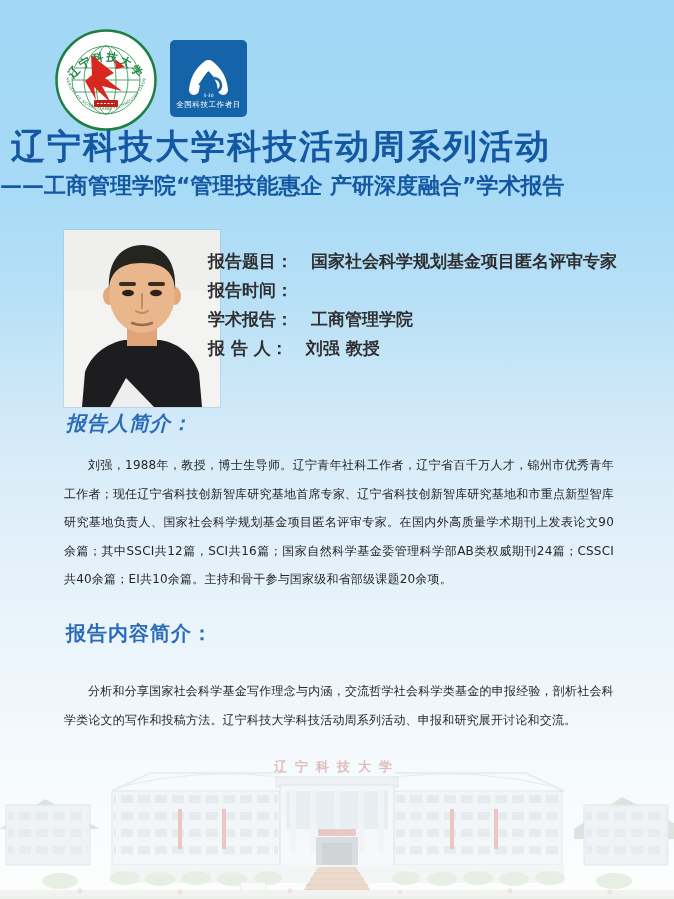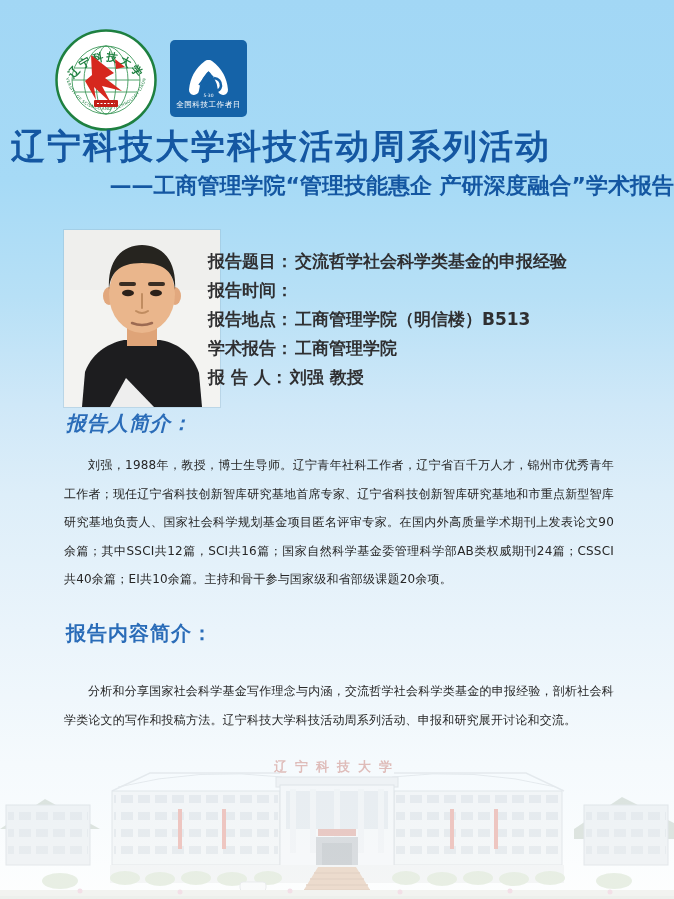--- a/index.html
+++ b/index.html
@@ -13,29 +13,29 @@
       #a2d7f5 0%, #a6daf6 20%, #b7e0f6 33%, #cfe8f8 45%,
       #ddeef9 55%, #eaf4fb 70%, #f5fafd 85%, #fdfefe 100%);
   }
   .logo-uni{position:absolute;left:54px;top:28px;width:104px;height:104px;}
   .logo-event{position:absolute;left:170px;top:40px;width:77px;height:77px;}
   .title-line1{
     position:absolute;top:124px;left:0;width:562px;text-align:center;
     font-size:34px;font-weight:bold;color:#1457a2;letter-spacing:2px;white-space:nowrap;
   }
   .title-line2{
-    position:absolute;top:171px;left:0;width:674px;text-align:right;
+    position:absolute;top:171px;left:0;width:674px;text-align:left;
     font-size:22px;font-weight:bold;color:#1457a2;letter-spacing:0;white-space:nowrap;
   }
   .speaker-photo{position:absolute;left:64px;top:230px;width:156px;height:177px;
     box-shadow:0 0 0 1px rgba(150,180,200,.35);}
   .info-block{position:absolute;left:208px;top:247px;width:450px;}
   .info-row{display:flex;height:29px;line-height:29px;
     font-size:17px;font-weight:bold;color:#2f2f31;white-space:nowrap;}
-  .info-label{margin-right:2px;}
+  .info-label{margin-right:18px;}
   .sec-heading{
     position:absolute;left:66px;font-size:20px;font-weight:bold;color:#2a6cb8;letter-spacing:1px;
   }
   .sec-body{
     position:absolute;left:64px;width:550px;
     font-size:12px;line-height:28.5px;color:#262626;
     text-align:justify;text-indent:2em;letter-spacing:0.2px;
   }
   #profile-heading{top:410px;font-style:italic;}
   #profile-body{top:451px;}
@@ -107,28 +107,24 @@
       <ellipse cx="92" cy="63" rx="6" ry="3.2" fill="#2b211a"></ellipse>
       <path d="M78,64 L78,78 M72,81 Q78,85 84,81" stroke="#c08c60" stroke-width="2" fill="none" stroke-linecap="round"></path>
       <path d="M68,93 Q78,97 88,93" stroke="#9c6a52" stroke-width="2.5" fill="none" stroke-linecap="round"></path>
       <polygon points="62,148 90,177 46,177" fill="#fafafa" opacity="0.95"></polygon>
     </g>
   </svg>
 
   <div class="info-block">
     <div class="info-row">
       <span class="info-label">报告题目：</span>
-      <span class="info-value">交流哲学社会科学类基金的申报经验</span>
+      <span class="info-value">国家社会科学规划基金项目匿名评审专家</span>
     </div>
     <div class="info-row">
       <span class="info-label">报告时间：</span>
-    </div>
-    <div class="info-row">
-      <span class="info-label">报告地点：</span>
-      <span class="info-value">工商管理学院（明信楼）B513</span>
     </div>
     <div class="info-row">
       <span class="info-label">学术报告：</span>
       <span class="info-value">工商管理学院</span>
     </div>
     <div class="info-row">
       <span class="info-label">报 告 人：</span>
       <span class="info-value">刘强 教授</span>
     </div>
   </div>

